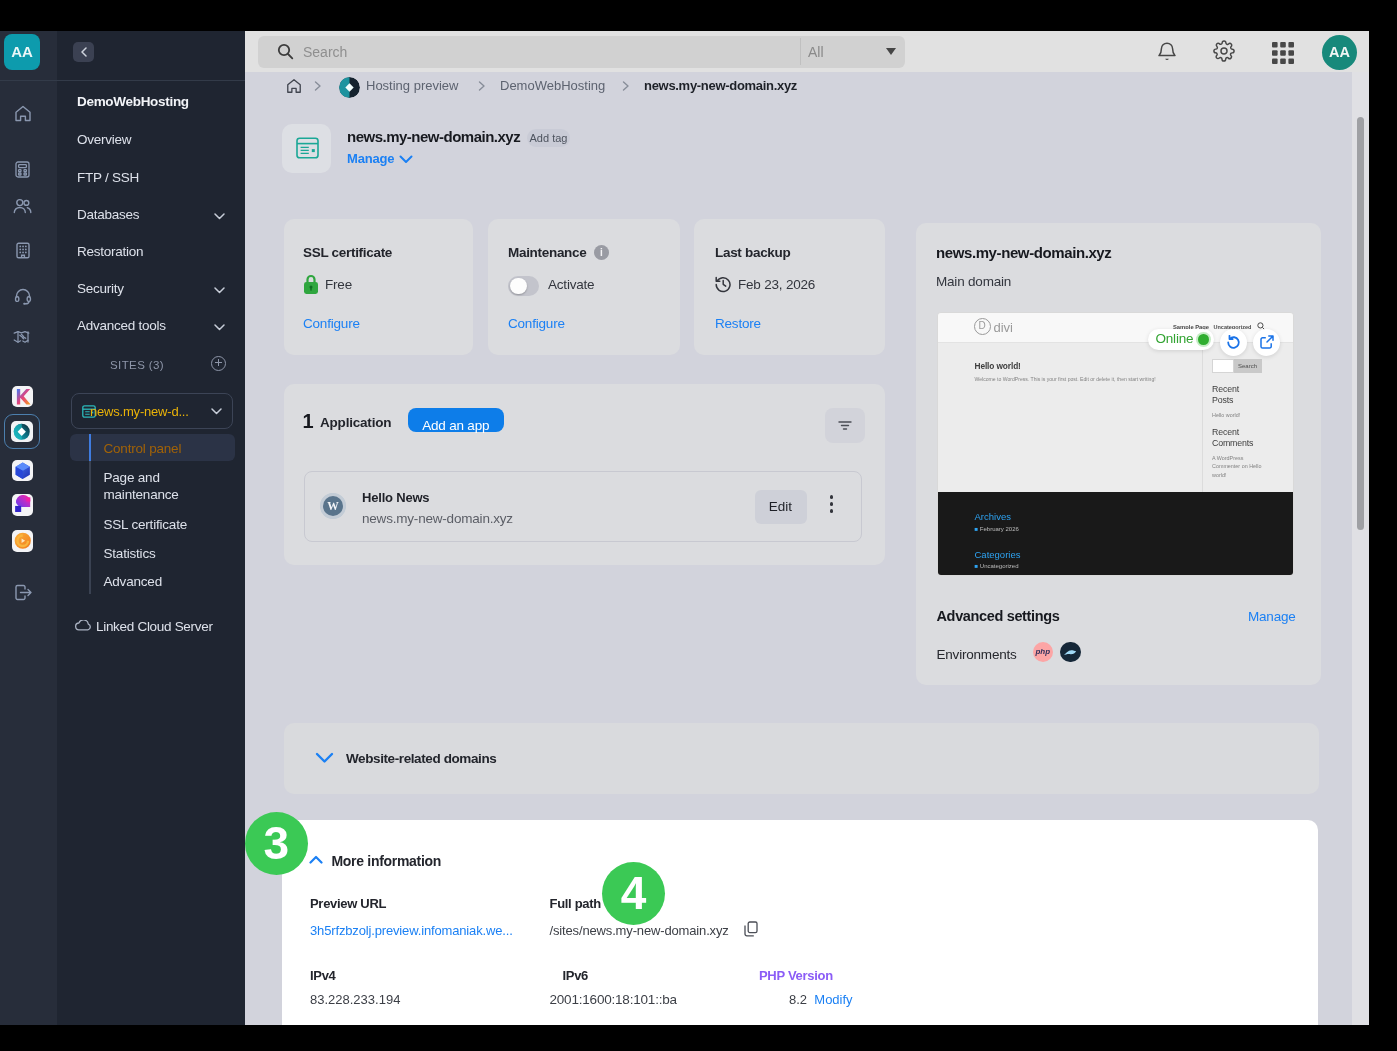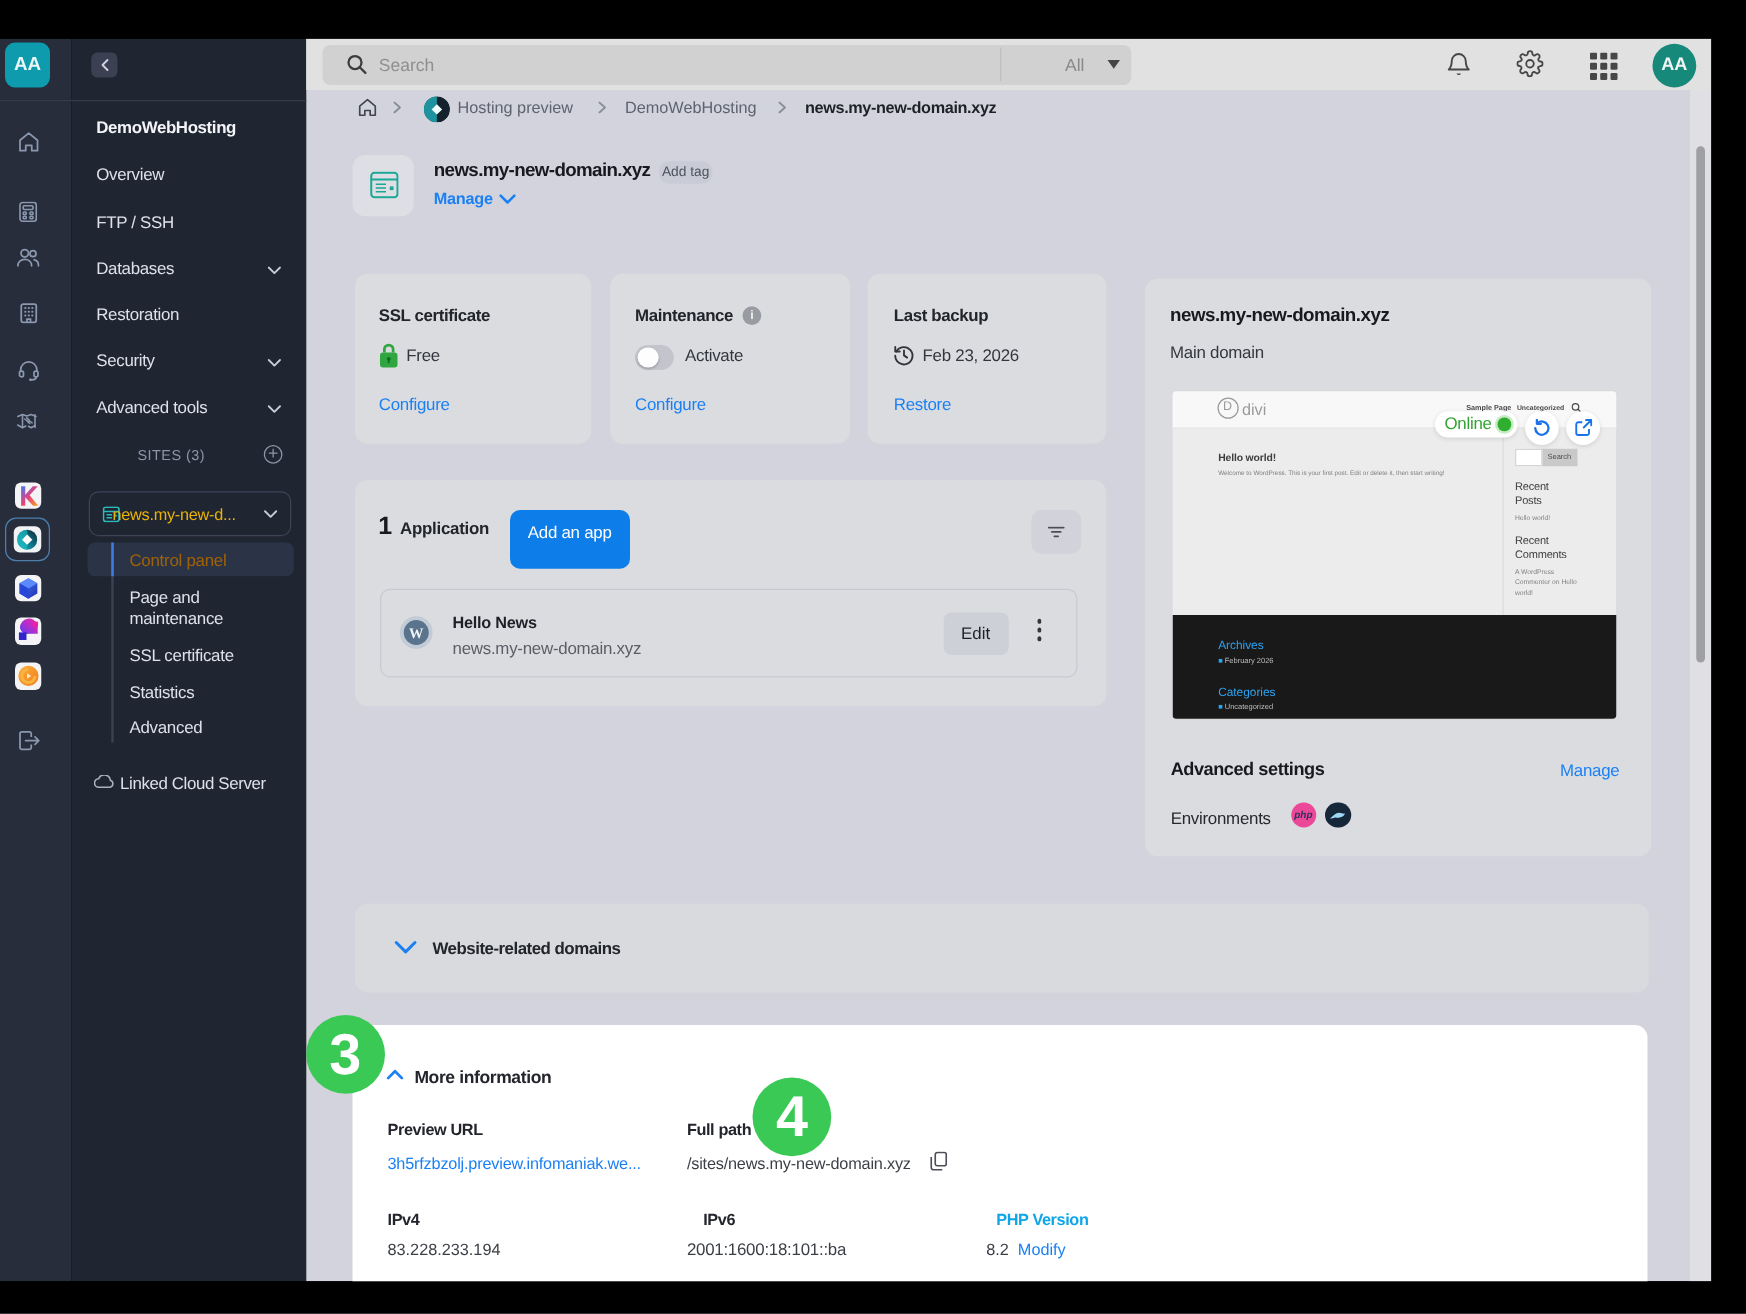--- a/index.html
+++ b/index.html
@@ -180,21 +180,21 @@
   <div class="abs" style="left:96px;top:588px;font-size:13.5px;letter-spacing:-0.3px;color:#dde1ea;">Linked Cloud Server</div>
 
   <div class="abs" style="left:245px;top:0;width:1124px;height:41px;background:#e1e1e1;"></div>
   <div class="abs" style="left:258px;top:4.5px;width:647px;height:32px;border-radius:6px;background:#d1d1d1;"></div>
   <svg class="abs" style="left:277px;top:12px" width="17" height="17" viewBox="0 0 17 17" fill="none" stroke="#3c3c3c" stroke-width="1.8">
       <circle cx="7" cy="7" r="5.2"></circle>
       <path d="M11 11l4.3 4.3" stroke-linecap="round"></path>
     </svg>
   <div class="abs" style="left:303px;top:12.5px;font-size:14px;color:#8f8f8f;">Search</div>
   <div class="abs" style="left:800px;top:7px;width:1px;height:27px;background:#c0c0c0;"></div>
-  <div class="abs" style="left:808px;top:13px;font-size:14px;color:#8a8a8a;margin-left:44px;">All</div>
+  <div class="abs" style="left:808px;top:13px;font-size:14px;color:#8a8a8a;">All</div>
   <div class="abs" style="left:886px;top:17px;width:0;height:0;border-left:5.5px solid transparent;border-right:5.5px solid transparent;border-top:7px solid #454545;"></div>
   <svg class="abs" style="left:1157px;top:10px" width="20" height="22" viewBox="0 0 20 22" fill="none" stroke="#474747" stroke-width="1.5">
       <path d="M10 2.2a5.6 5.6 0 0 0-5.6 5.6c0 4.6-1.6 6-2.4 6.8h16c-.8-.8-2.4-2.2-2.4-6.8A5.6 5.6 0 0 0 10 2.2z" stroke-linejoin="round"></path>
       <path d="M8.2 17.8a1.9 1.9 0 0 0 3.6 0z" fill="#474747" stroke="none"></path>
     </svg>
   <svg class="abs" style="left:1213px;top:9px" width="22" height="22" viewBox="0 0 24 24" fill="none" stroke="#474747" stroke-width="1.6">
       <path d="M12 15.3a3.3 3.3 0 1 0 0-6.6 3.3 3.3 0 0 0 0 6.6z"></path>
       <path d="M19.2 15a1.7 1.7 0 0 0 .34 1.87l.06.06a2 2 0 1 1-2.83 2.83l-.06-.06a1.7 1.7 0 0 0-1.87-.34 1.7 1.7 0 0 0-1.03 1.56V21a2 2 0 1 1-4 0v-.09c0-.7-.42-1.3-1.03-1.56a1.7 1.7 0 0 0-1.87.34l-.06.06a2 2 0 1 1-2.83-2.83l.06-.06a1.7 1.7 0 0 0 .34-1.87 1.7 1.7 0 0 0-1.56-1.03H3a2 2 0 1 1 0-4h.09c.7 0 1.3-.42 1.56-1.03a1.7 1.7 0 0 0-.34-1.87l-.06-.06a2 2 0 1 1 2.83-2.83l.06.06a1.7 1.7 0 0 0 1.87.34c.61-.26 1.03-.86 1.03-1.56V3a2 2 0 1 1 4 0v.09c0 .7.42 1.3 1.03 1.56a1.7 1.7 0 0 0 1.87-.34l.06-.06a2 2 0 1 1 2.83 2.83l-.06.06a1.7 1.7 0 0 0-.34 1.87c.26.61.86 1.03 1.56 1.03H21a2 2 0 1 1 0 4h-.09c-.7 0-1.3.42-1.56 1.03z"></path>
     </svg>
   <svg class="abs" style="left:1272px;top:11px" width="23" height="23" viewBox="0 0 23 23" fill="#474747">
@@ -314,32 +314,32 @@
       </g>
     </svg>
   <div class="abs" style="left:1253px;top:298px;width:27px;height:27px;border-radius:50%;background:#fff;box-shadow:0 1px 4px rgba(0,0,0,0.12);"></div>
   <svg class="abs" style="left:1259.5px;top:304px" width="14" height="14" viewBox="0 0 14 14" fill="none" stroke="#1a73e8" stroke-width="1.5">
       <path d="M11.2 8.2v3.2a1.6 1.6 0 0 1-1.6 1.6H2.6A1.6 1.6 0 0 1 1 11.4V4.4a1.6 1.6 0 0 1 1.6-1.6h3.2"></path>
       <path d="M8.8 1h4.2v4.2M12.6 1.4 7 7" stroke-linecap="round" stroke-linejoin="round"></path>
     </svg>
   <div class="abs b" style="left:936.5px;top:577px;font-size:14.5px;letter-spacing:-0.35px;color:#17191f;">Advanced settings</div>
   <div class="abs" style="left:1248px;top:578px;font-size:13.5px;letter-spacing:-0.2px;color:#1b80f4;">Manage</div>
   <div class="abs" style="left:936.5px;top:616px;font-size:13.5px;letter-spacing:-0.2px;color:#26282e;">Environments</div>
-  <div class="abs" style="left:1032.5px;top:610.5px;width:20.5px;height:20.5px;border-radius:50%;background:#ec4899;color:#30305c;font-size:8px;font-style:italic;font-weight:bold;text-align:center;line-height:20.5px;">php</div>
+  <div class="abs" style="left:1032.5px;top:610.5px;width:20.5px;height:20.5px;border-radius:50%;background:#fca5a5;color:#30305c;font-size:8px;font-style:italic;font-weight:bold;text-align:center;line-height:20.5px;">php</div>
   <div class="abs" style="left:1060px;top:610.5px;width:20.5px;height:20.5px;border-radius:50%;background:#152738;overflow:hidden;">
     <svg width="20.5" height="20.5" viewBox="0 0 21 21">
         <path d="M4 13c2.5-1 4-4.5 7.5-4.5 2.2 0 3.3 1 5 .6-1 2.1-2.8 3.4-5.3 3.4-1.5 0-2.4-.4-3.5-.1-1.2.3-2.4 1-3.7.6z" fill="#9fd8f5"></path>
         <circle cx="14.8" cy="7.9" r="0.7" fill="#152738"></circle>
       </svg>
   </div>
 
   <div class="card" style="left:283.5px;top:352.5px;width:601.5px;height:181px;"></div>
   <div class="abs b" style="left:302.5px;top:379px;font-size:20px;color:#17191f;">1</div>
   <div class="abs b" style="left:320px;top:383.5px;font-size:13.5px;letter-spacing:-0.2px;color:#23252c;">Application</div>
-  <div class="abs" style="left:407.5px;top:377px;width:96.5px;height:47px;border-radius:8px;background:#0d7de9;color:#fff;font-size:13.5px;letter-spacing:-0.2px;text-align:center;line-height:35px;">Add an app</div>
+  <div class="abs" style="left:407.5px;top:377px;width:96.5px;height:24px;border-radius:8px;background:#0d7de9;color:#fff;font-size:13.5px;letter-spacing:-0.2px;text-align:center;line-height:35px;">Add an app</div>
   <div class="abs" style="left:825px;top:377px;width:40px;height:35px;border-radius:8px;background:#d2d3da;"></div>
   <svg class="abs" style="left:838px;top:390px" width="14" height="10" viewBox="0 0 14 10" fill="none" stroke="#4b4e56" stroke-width="1.4">
       <path d="M1 1h12M3.5 4.5h7M5.5 8h3" stroke-linecap="round"></path>
     </svg>
   <div class="abs" style="left:304px;top:440px;width:558px;height:70.5px;border:1px solid #c8c9d1;border-radius:8px;box-sizing:border-box;"></div>
   <div class="abs" style="left:320px;top:462px;width:26px;height:26px;border-radius:50%;background:#bfcbd6;overflow:hidden;">
     <svg width="26" height="26" viewBox="0 0 26 26">
         <circle cx="13" cy="13" r="13" fill="#c3ccd6"></circle>
         <circle cx="13" cy="13" r="10" fill="#59748c"></circle>
         <text x="13" y="17.2" font-size="11.5" font-weight="bold" fill="#f3f5f8" text-anchor="middle" font-family="Liberation Serif,serif">W</text>
@@ -365,21 +365,21 @@
   <div class="abs b" style="left:310px;top:864.5px;font-size:13px;letter-spacing:-0.3px;color:#23252c;">Preview URL</div>
   <div class="abs b" style="left:549.5px;top:864.5px;font-size:13px;letter-spacing:-0.3px;color:#23252c;">Full path</div>
   <div class="abs" style="left:310px;top:891.5px;font-size:13px;letter-spacing:-0.15px;color:#1b80f4;">3h5rfzbzolj.preview.infomaniak.we...</div>
   <div class="abs" style="left:549.5px;top:891.5px;font-size:13px;letter-spacing:-0.15px;color:#3c3f46;">/sites/news.my-new-domain.xyz</div>
   <svg class="abs" style="left:744px;top:890px" width="14" height="16" viewBox="0 0 14 16" fill="none" stroke="#4b4e56" stroke-width="1.3">
       <rect x="4.2" y="1" width="8.8" height="10.6" rx="1.6"></rect>
       <path d="M9.8 14.8H2.8A1.8 1.8 0 0 1 1 13V4.6"></path>
     </svg>
   <div class="abs b" style="left:310px;top:936.5px;font-size:13px;letter-spacing:-0.3px;color:#23252c;">IPv4</div>
   <div class="abs b" style="left:549.5px;top:936.5px;font-size:13px;letter-spacing:-0.3px;color:#23252c;padding-left:13px;">IPv6</div>
-  <div class="abs b" style="left:797px;top:936.5px;font-size:13px;letter-spacing:-0.3px;color:#0ea5e9;">PHP Version</div>
+  <div class="abs b" style="left:759px;top:936.5px;font-size:13px;letter-spacing:-0.3px;color:#8b5cf6;">PHP Version</div>
   <div class="abs" style="left:310px;top:961px;font-size:13px;color:#3c3f46;">83.228.233.194</div>
   <div class="abs" style="left:549.5px;top:961px;font-size:13.5px;letter-spacing:-0.2px;color:#3c3f46;">2001:1600:18:101::ba</div>
   <div class="abs" style="left:789px;top:961px;font-size:13px;color:#3c3f46;">8.2&nbsp;&nbsp;<span style="color:#1b80f4;">Modify</span></div>
   <div class="badge" style="left:244.7px;top:781.4px;width:63px;height:63px;font-size:46px;line-height:62px;">3</div>
   <div class="badge" style="left:602px;top:831.1px;width:63px;height:63px;font-size:46px;line-height:62px;">4</div>
 
   <div class="abs" style="left:1352px;top:41px;width:17px;height:953px;background:#e0e0e4;"></div>
   <div class="abs" style="left:1356.5px;top:86px;width:7.5px;height:413px;border-radius:4px;background:#9fa0a4;"></div>
 
 </div>

